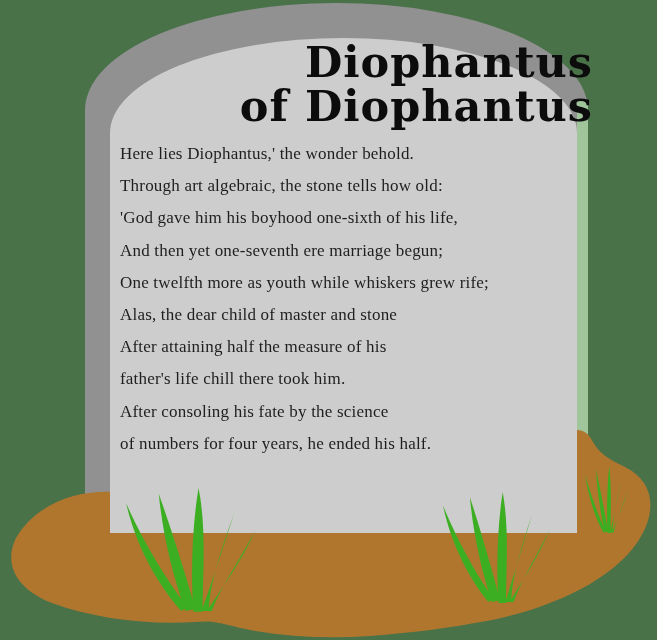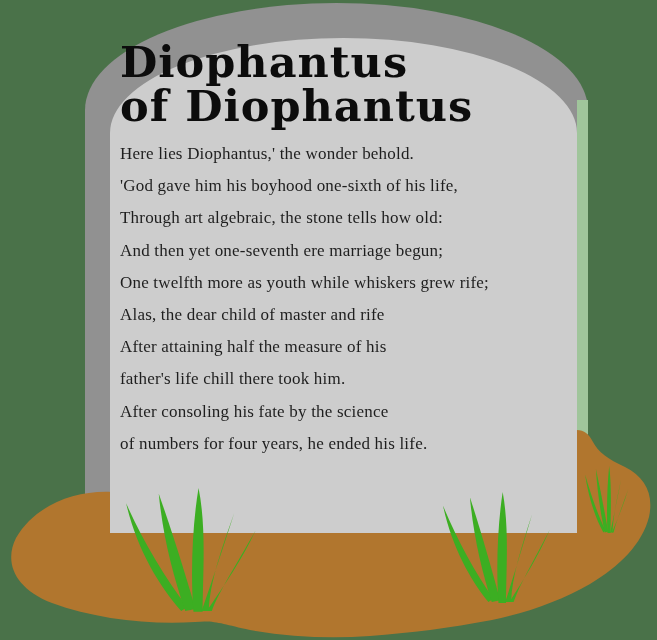--- a/index.html
+++ b/index.html
@@ -11,23 +11,23 @@
     font-family: "DejaVu Sans", sans-serif;
   }
   .scene svg.art {
     position: absolute;
     left: 0; top: 0;
     width: 657px; height: 640px;
     display: block;
   }
   .epitaph-title {
     position: absolute;
-    left: 120px; top: 40px;
+    left: 126px; top: 40px;
     width: 467px;
-    text-align: left;
+    text-align: right;
     font-family: "DejaVu Serif", serif;
     font-weight: bold;
     font-size: 43px;
     line-height: 44px;
     letter-spacing: 1px;
   }
   .epitaph-poem {
     position: absolute;
     left: 120px; top: 138px;
     width: 460px;
@@ -84,24 +84,24 @@
     <use href="#tuft" transform="translate(583,466) scale(0.34,0.52)" fill="#3cae22"></use>
   </svg>
 
   <div class="epitaph-title" style="color: rgb(12, 12, 12);">
     <div>Diophantus</div>
     <div>of Diophantus</div>
   </div>
 
   <div class="epitaph-poem" style="color: rgb(30, 30, 30); font-family: Liberation Serif, serif;">
       <div>Here lies Diophantus,' the wonder behold.</div>
+      <div>Through art algebraic, the stone tells how old:</div>
       <div>'God gave him his boyhood one-sixth of his life,</div>
-      <div>Through art algebraic, the stone tells how old:</div>
       <div>And then yet one-seventh ere marriage begun;</div>
       <div>One twelfth more as youth while whiskers grew rife;</div>
-      <div>Alas, the dear child of master and rife</div>
+      <div>Alas, the dear child of master and stone</div>
       <div>After attaining half the measure of his</div>
       <div>father's life chill there took him.</div>
       <div>After consoling his fate by the science</div>
-      <div>of numbers for four years, he ended his life.</div>
+      <div>of numbers for four years, he ended his half.</div>
     </div>
 
 </div>
 
 </body></html>

